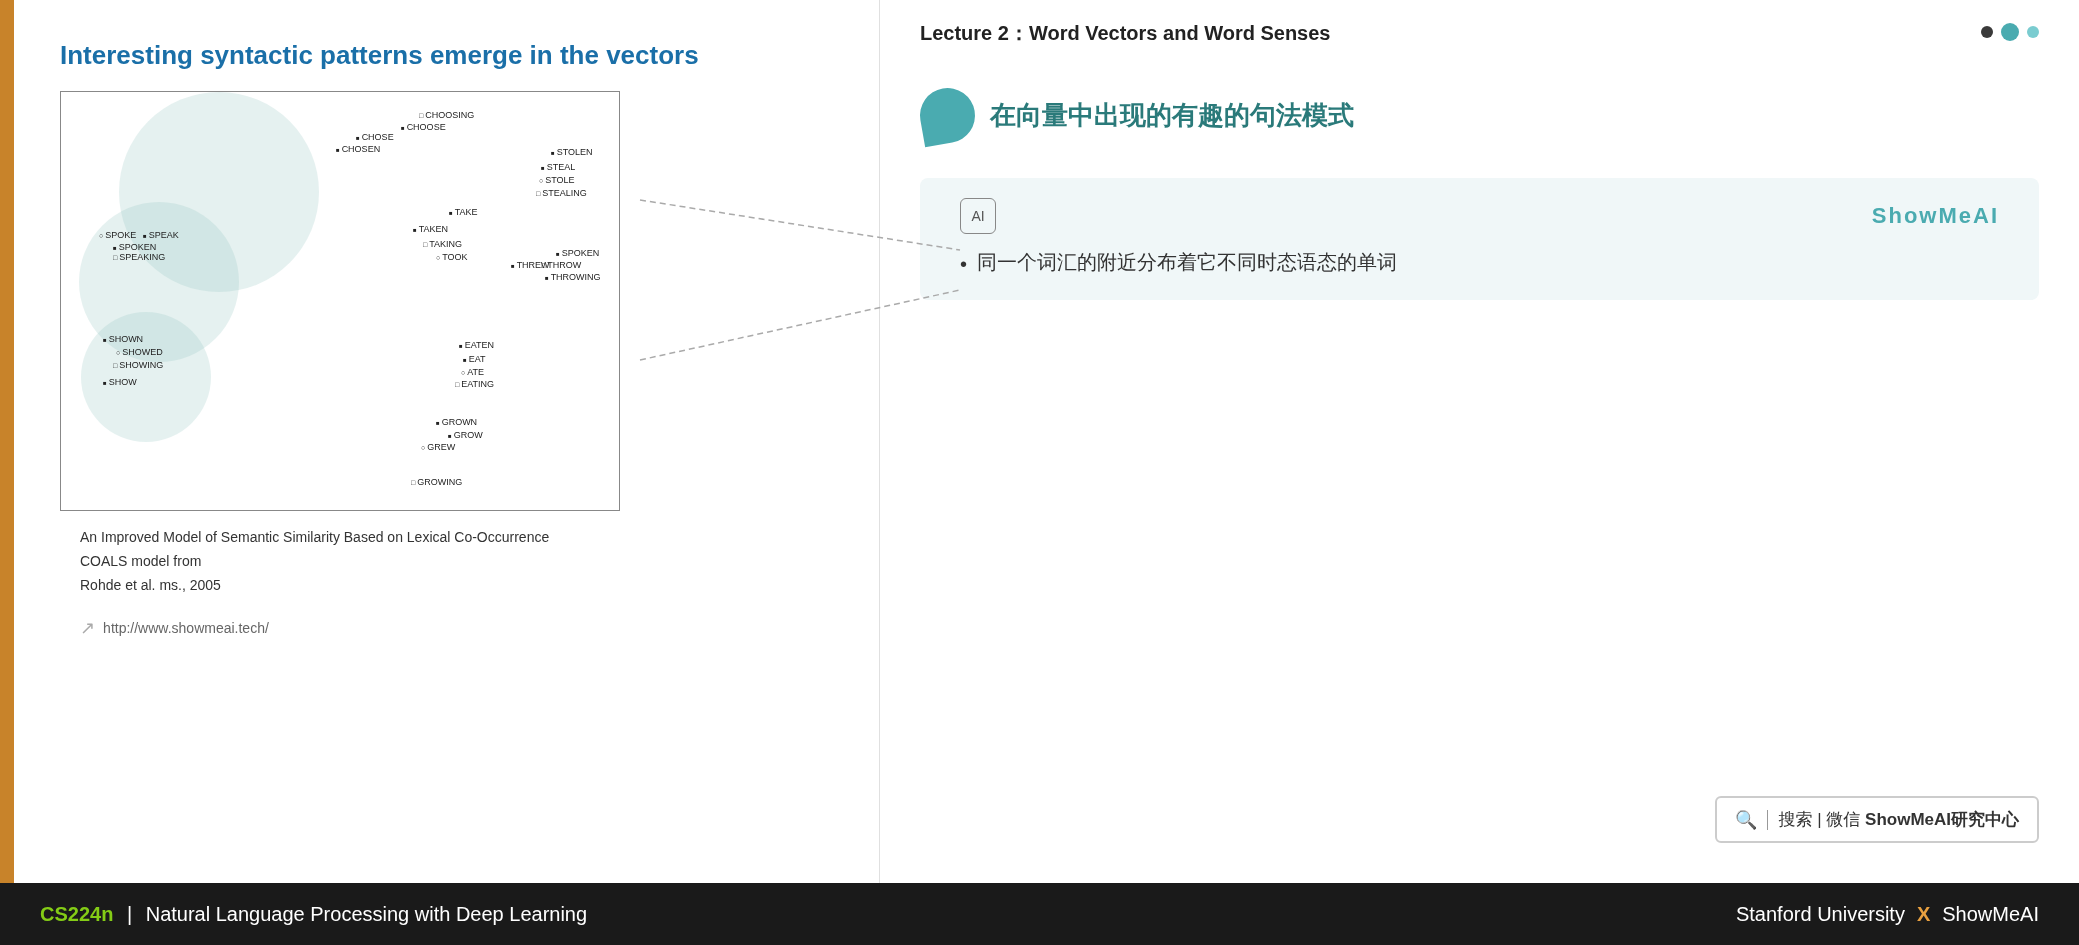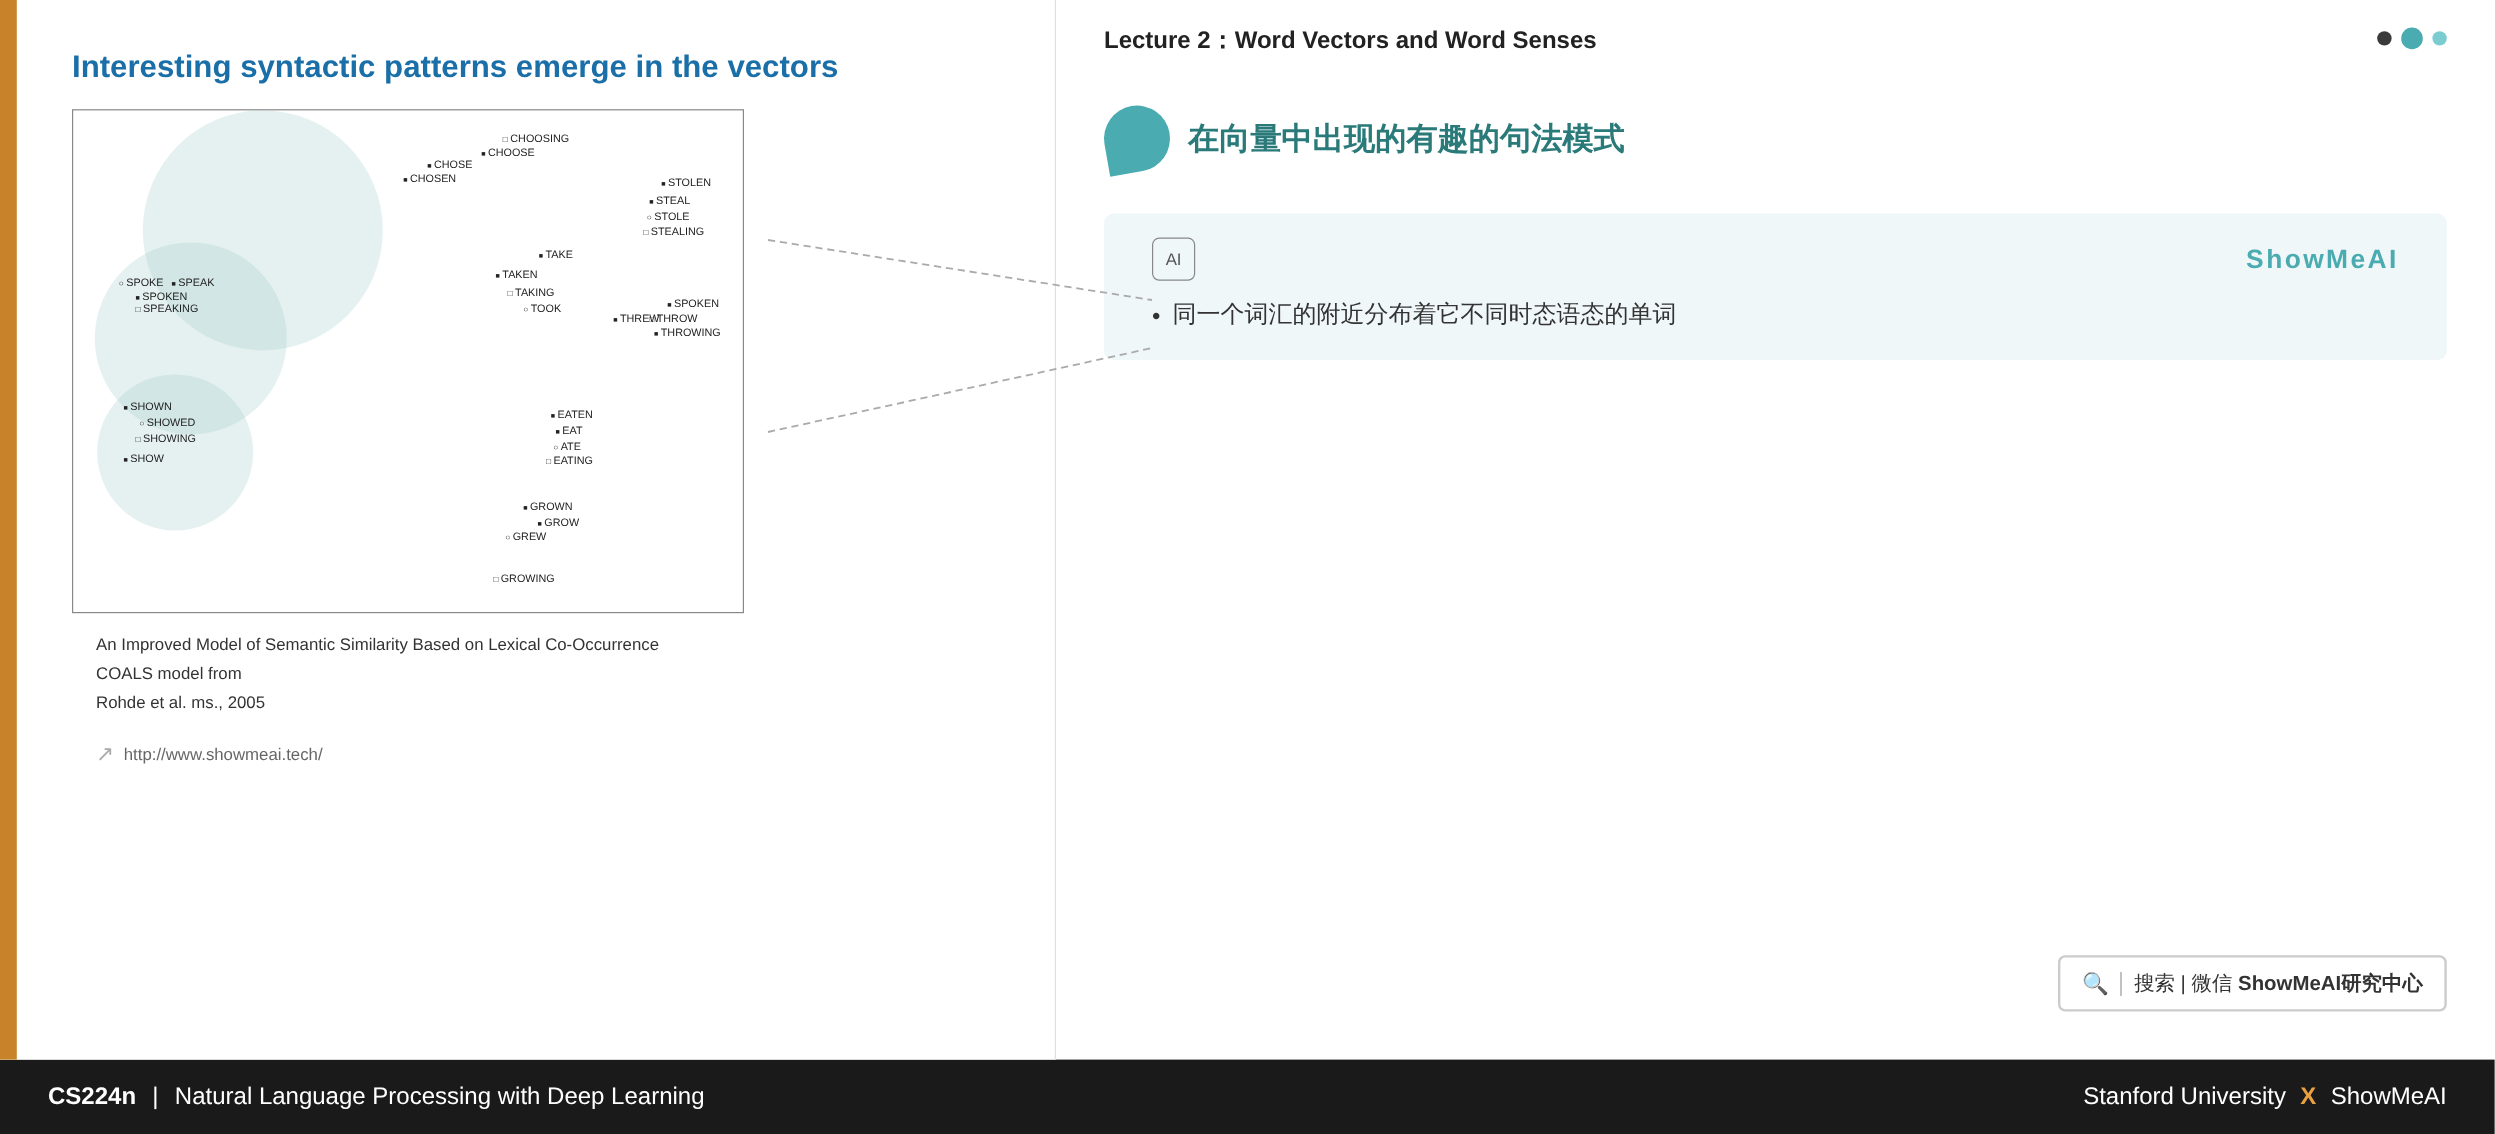--- a/index.html
+++ b/index.html
@@ -272,21 +272,21 @@
       padding: 0 40px;
       flex-shrink: 0;
     }
 
     .bottom-left {
       font-size: 20px;
       color: #ffffff;
     }
 
     .bottom-left .cs224n {
-      color: #ffffff;
+      color: #84cc16;
       font-weight: bold;
     }
 
     .bottom-right {
       font-size: 20px;
       color: #ffffff;
       display: flex;
       align-items: center;
       gap: 6px;
     }

